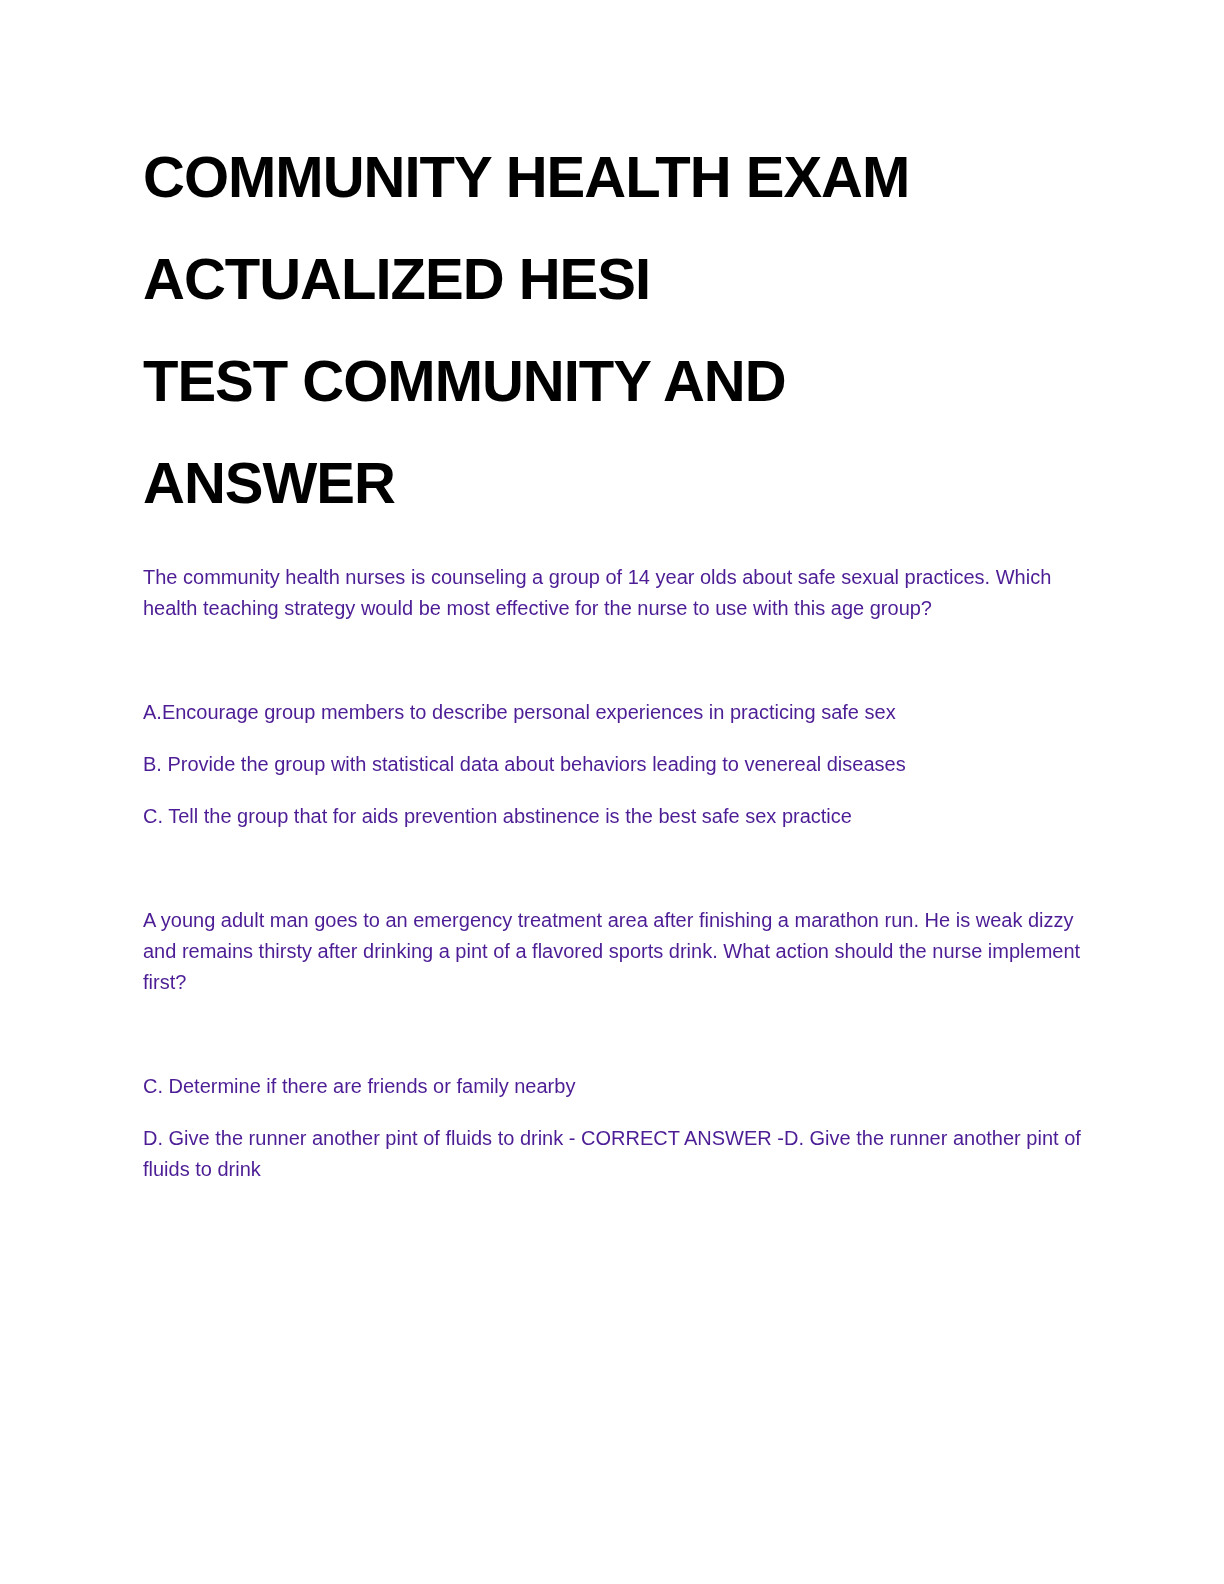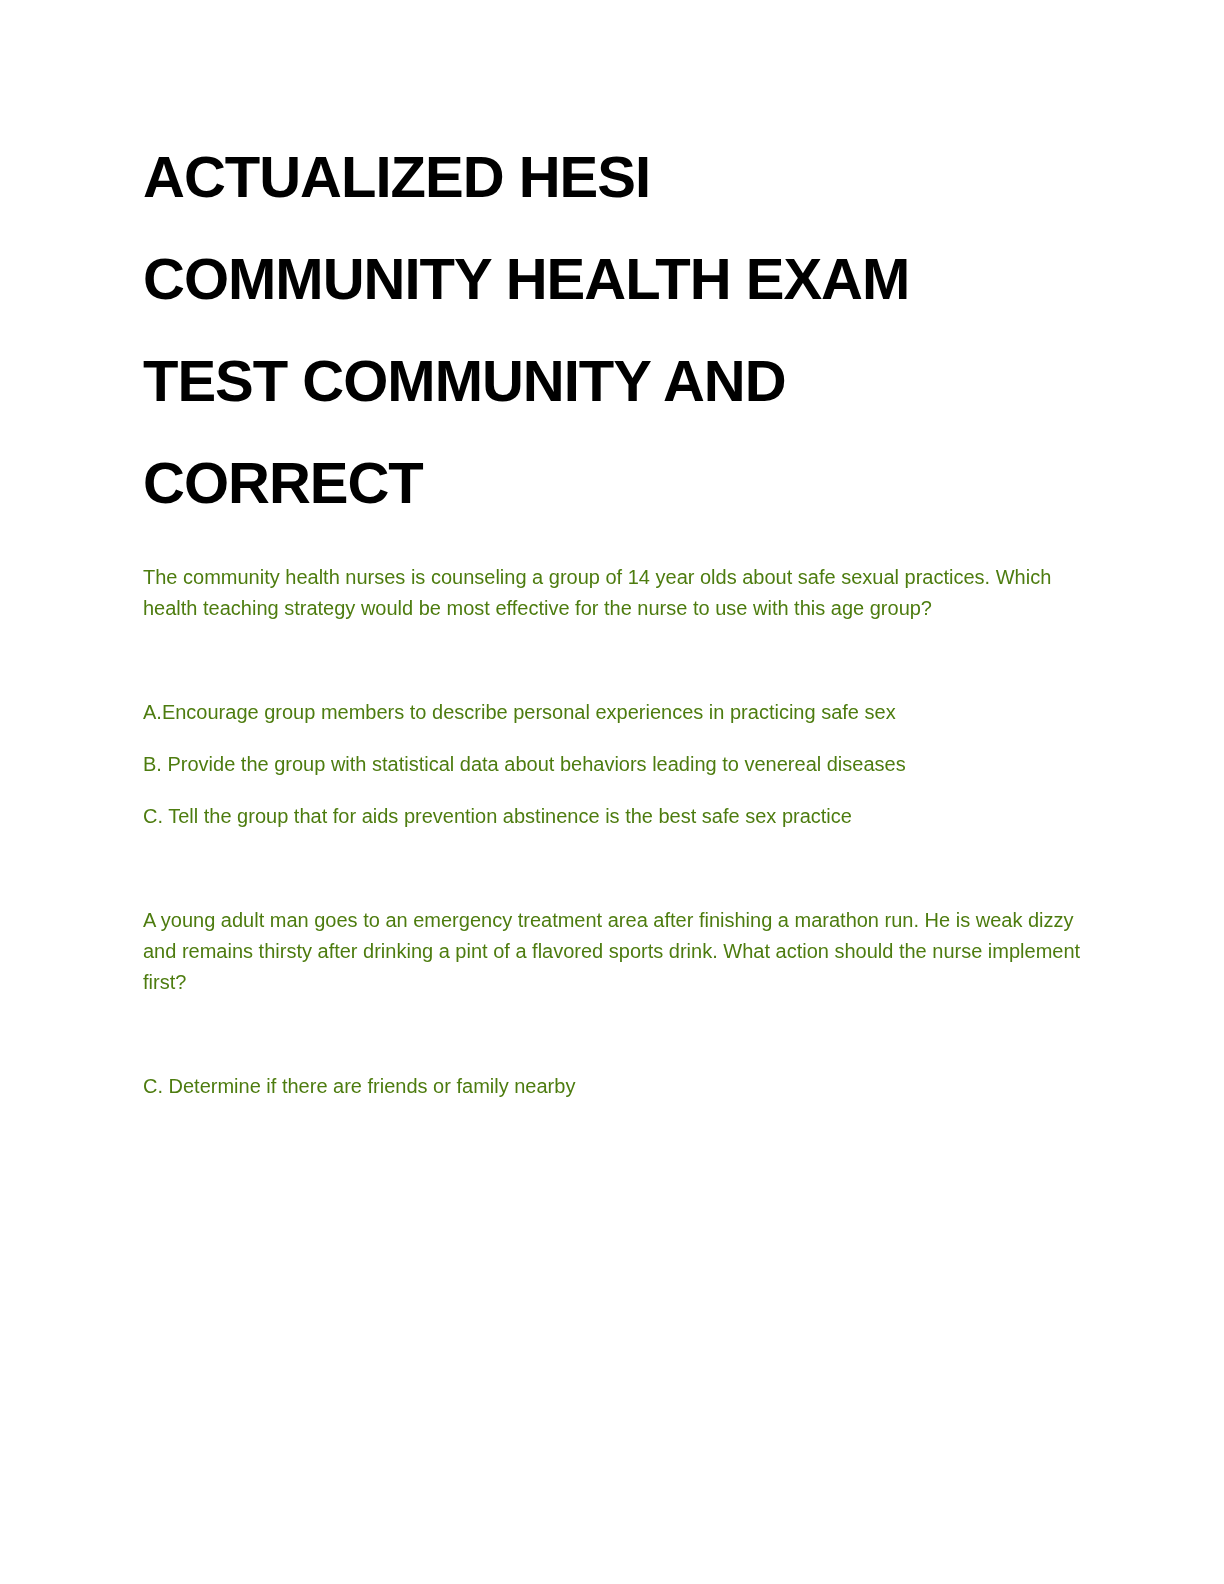--- a/index.html
+++ b/index.html
@@ -32,49 +32,50 @@
     letter-spacing: -1px;
     color: #000000;
   }
   .title-line {
     white-space: nowrap;
   }
   .para {
     margin: 0 0 21px 0;
     font-size: 20px;
     line-height: 31px;
-    color: #4d7c0f;
+    color: #4c1d95;
   }
   .spacer {
     height: 52px;
   }
 </style>
 </head>
 <body>
 
 <div class="page">
   <div class="content">
 
     <h1 class="doc-title">
+      <div class="title-line">COMMUNITY HEALTH EXAM</div>
       <div class="title-line">ACTUALIZED HESI</div>
-      <div class="title-line">COMMUNITY HEALTH EXAM</div>
       <div class="title-line">TEST COMMUNITY AND</div>
-      <div class="title-line">CORRECT</div>
+      <div class="title-line">ANSWER</div>
     </h1>
 
     <section>
       <p class="para">The community health nurses is counseling a group of 14 year olds about safe sexual practices. Which health teaching strategy would be most effective for the nurse to use with this age group?</p>
       <div class="spacer"></div>
       <p class="para">A.Encourage group members to describe personal experiences in practicing safe sex</p>
       <p class="para">B. Provide the group with statistical data about behaviors leading to venereal diseases</p>
       <p class="para">C. Tell the group that for aids prevention abstinence is the best safe sex practice</p>
     </section>
 
     <div class="spacer"></div>
 
     <section>
       <p class="para">A young adult man goes to an emergency treatment area after finishing a marathon run. He is weak dizzy and remains thirsty after drinking a pint of a flavored sports drink. What action should the nurse implement first?</p>
       <div class="spacer"></div>
       <p class="para">C. Determine if there are friends or family nearby</p>
+      <p class="para">D. Give the runner another pint of fluids to drink - CORRECT ANSWER -D. Give the runner another pint of fluids to drink</p>
     </section>
 
   </div>
 </div>
 
 </body></html>

